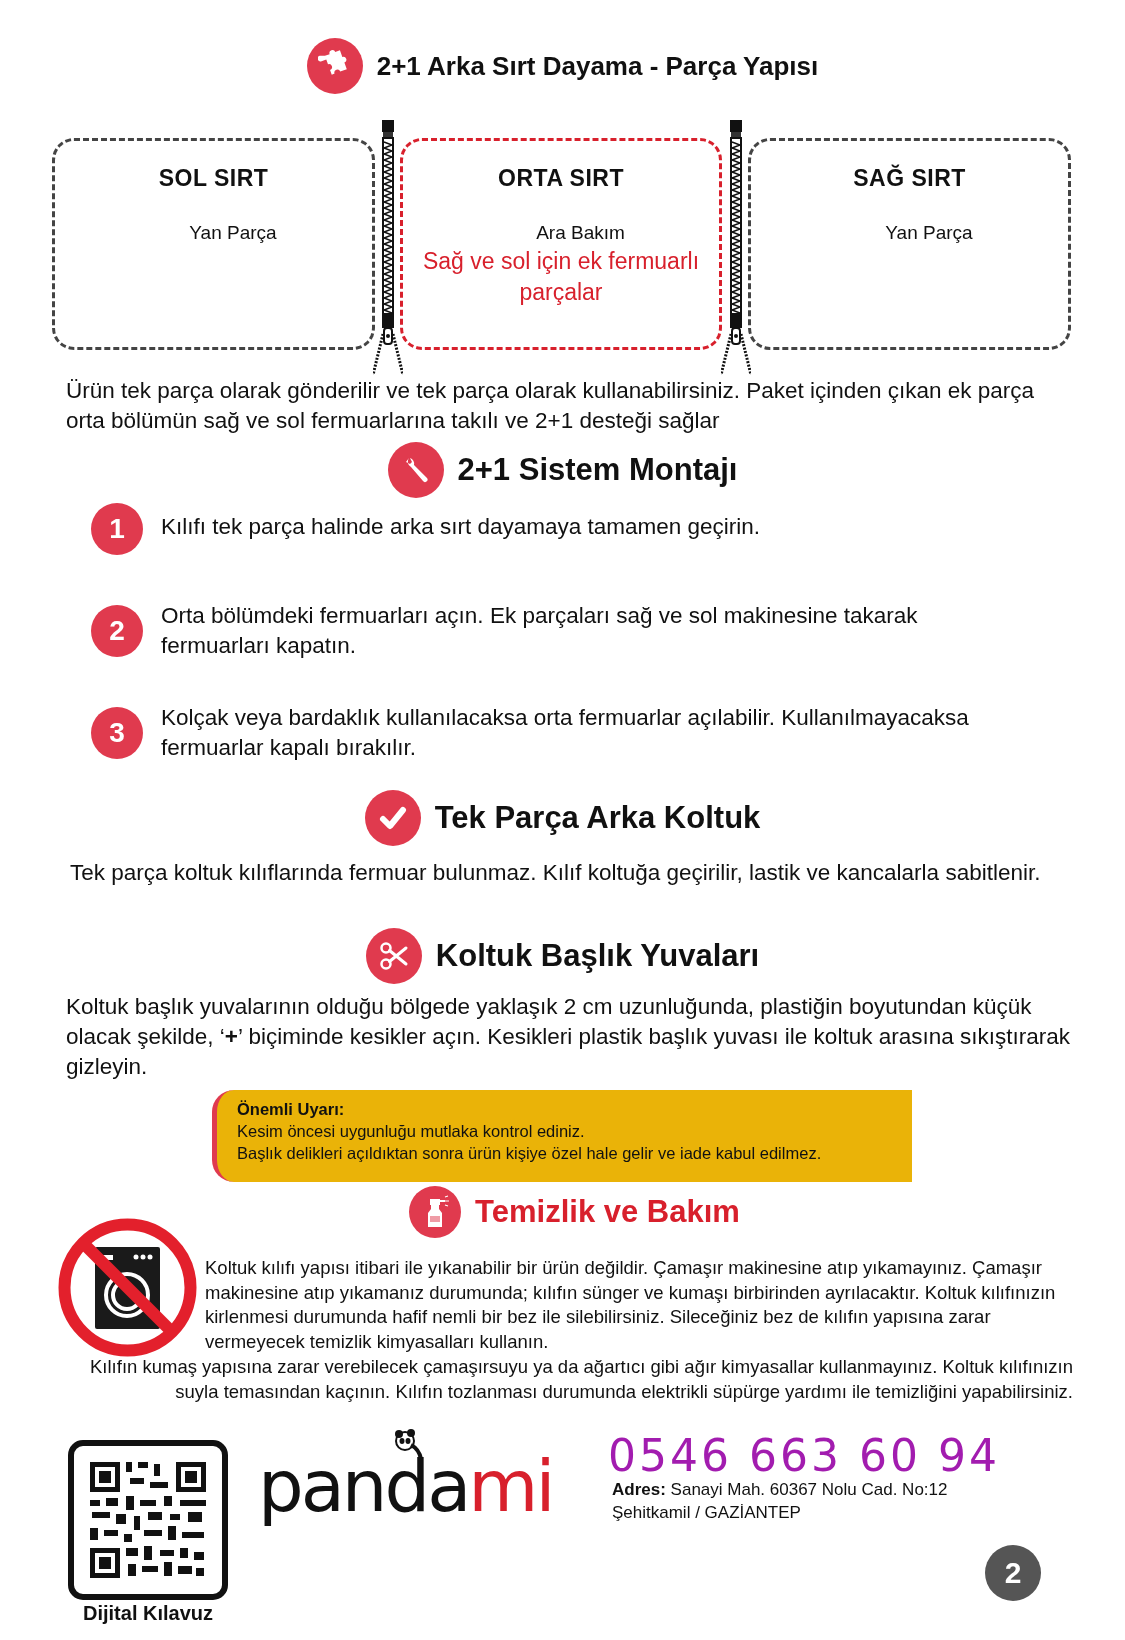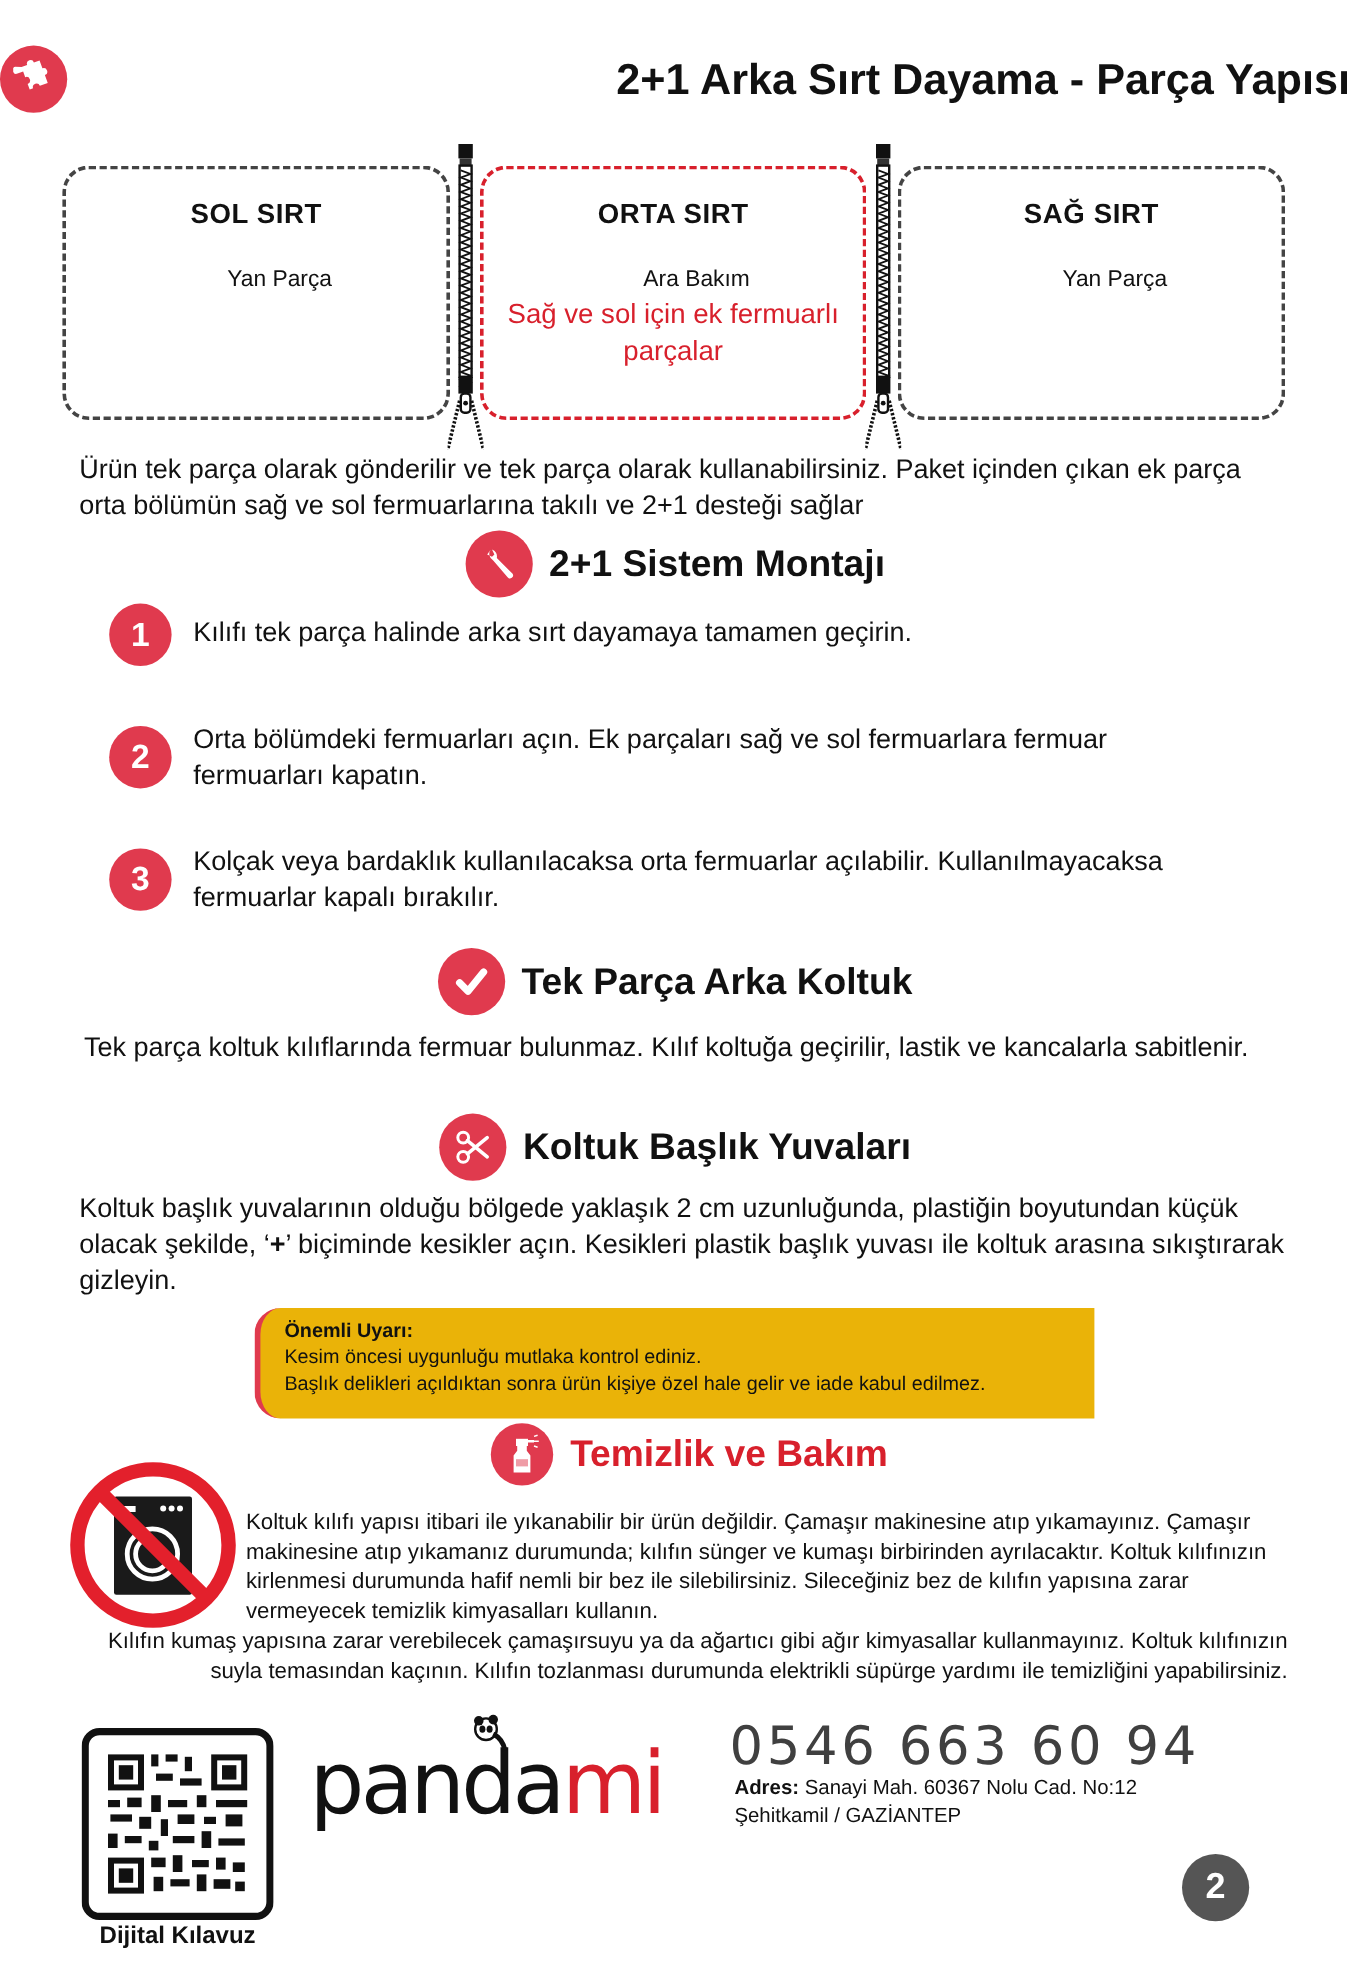--- a/index.html
+++ b/index.html
@@ -40,34 +40,34 @@
     display: flex; align-items: center; justify-content: center;
   }
 
   .warning {
     position: absolute; left: 212px; top: 1090px; width: 700px; height: 92px;
     background: #eab308; border-left: 5px solid #e03a4e; border-radius: 22px 0 0 22px;
     padding: 8px 0 0 20px; font-size: 16.5px; line-height: 22px; color: #111;
   }
   .warning-title { font-weight: bold; }
 
-  .phone { position: absolute; left: 608px; top: 1430px; font-size: 44px; letter-spacing: 3px; color: #404040; font-family: "DejaVu Sans", sans-serif; text-align: right; }
+  .phone { position: absolute; left: 608px; top: 1430px; font-size: 44px; letter-spacing: 3px; color: #a21caf; font-family: "DejaVu Sans", sans-serif; text-align: right; }
   .address { position: absolute; left: 612px; top: 1478px; font-size: 17px; line-height: 23px; color: #111; }
   .address b { font-weight: bold; }
 
   .page-badge {
     position: absolute; left: 985px; top: 1545px; width: 56px; height: 56px; border-radius: 50%;
     background: #555; color: #fff; font-weight: bold; font-size: 30px;
     display: flex; align-items: center; justify-content: center;
   }
 </style>
 </head>
 <body>
 
-<div class="section-title" style="top:38px; font-size:36px;justify-content:space-between;">
+<div class="section-title" style="top:38px; font-size:26px;">
   <span class="icon-circle">
     <svg width="34" height="34" viewBox="0 0 34 34">
       <path d="M11 4 h5 a3 3 0 0 1 6 0 h5 v7 a3 3 0 0 1 0 6 v7 h-7 a3 3 0 0 0 -6 0 h-3 v-5 a3 3 0 0 0 0 -6 v-5 h-5 a3 3 0 0 1 0 -6 z" fill="#fff" transform="rotate(-20 17 17)"></path>
     </svg>
   </span>
   <span>2+1 Arka Sırt Dayama - Parça Yapısı</span>
 </div>
 
 <div class="panel" style="left:52px; width:323px;">
   <div class="panel-title">SOL SIRT</div>
@@ -114,21 +114,21 @@
       <path d="M8 3 a6 6 0 0 0 2 9 l12 14 a2.5 2.5 0 0 0 4 -3 l-13 -13 a6 6 0 0 0 -4 -7 l2 4 l-2 2 l-4 -2 z" fill="#fff"></path>
     </svg>
   </span>
   <span>2+1 Sistem Montajı</span>
 </div>
 
 <div class="step-num" style="left:91px; top:503px;">1</div>
 <div class="para" style="left:161px; top:512px; width:880px;">Kılıfı tek parça halinde arka sırt dayamaya tamamen geçirin.</div>
 
 <div class="step-num" style="left:91px; top:605px;">2</div>
-<div class="para" style="left:161px; top:601px; width:850px;">Orta bölümdeki fermuarları açın. Ek parçaları sağ ve sol fermuarlara fermuar fermuarları kapatın.</div>
+<div class="para" style="left:161px; top:601px; width:850px;">Orta bölümdeki fermuarları açın. Ek parçaları sağ ve sol makinesine takarak fermuarları kapatın.</div>
 
 <div class="step-num" style="left:91px; top:707px;">3</div>
 <div class="para" style="left:161px; top:703px; width:880px;">Kolçak veya bardaklık kullanılacaksa orta fermuarlar açılabilir. Kullanılmayacaksa fermuarlar kapalı bırakılır.</div>
 
 <div class="section-title" style="top:790px; font-size:31px;">
   <span class="icon-circle">
     <svg width="32" height="32" viewBox="0 0 32 32">
       <path d="M6 17 l7 7 l13 -16" stroke="#fff" stroke-width="6" fill="none" stroke-linecap="round" stroke-linejoin="round"></path>
     </svg>
   </span>

